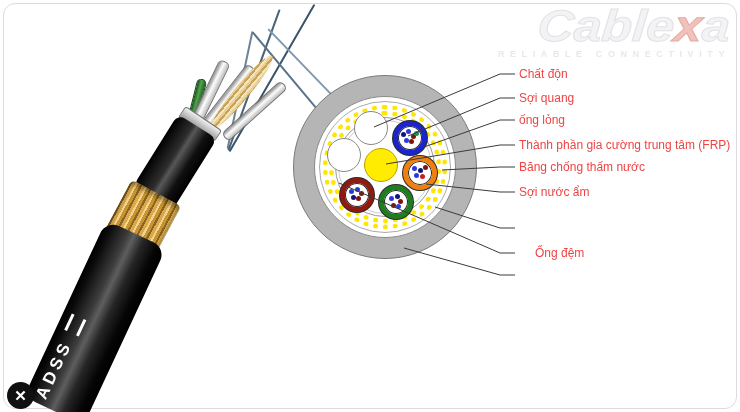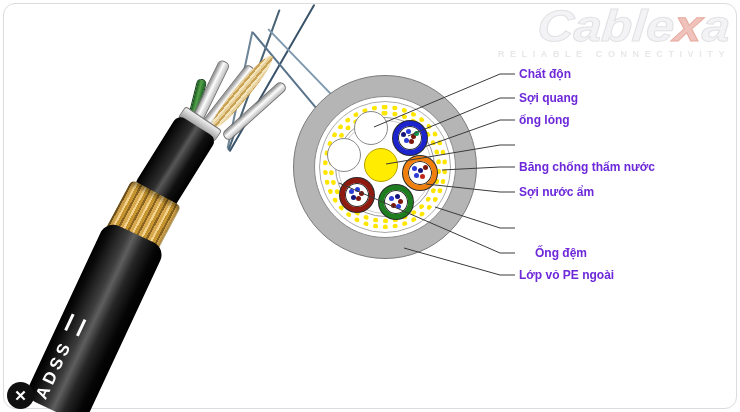--- a/index.html
+++ b/index.html
@@ -42,21 +42,21 @@
   .frp{left:364px;top:148px;width:34px;height:34px;background:var(--frp-yellow);border:1px solid #b9a000;}
   .filler{width:34px;height:34px;background:#fff;border:1px solid #888;}
   .tube{width:34px;height:34px;background:#fff;border:5px solid #000;
         box-shadow:0 0 0 1px #2a2a2a, inset 0 0 0 1px #2a2a2a;}
   .tube .fd{position:absolute;width:5px;height:5px;border-radius:50%;}
   .f-blue{background:var(--fiber-blue);} .f-navy{background:var(--fiber-navy);}
   .f-dred{background:var(--fiber-darkred);} .f-green{background:var(--fiber-green);}
   .f-red{background:var(--fiber-red);}
 
   
-  .lbl{position:absolute;left:519px;font-size:12px;color:#6d28d9;white-space:nowrap;line-height:16px;font-weight:bold;}
+  .lbl{position:absolute;left:519px;font-size:12px;color:#ef4444;white-space:nowrap;line-height:16px;}
   .leaders{position:absolute;left:0;top:0;pointer-events:none;}
 
   
   .logo{position:absolute;top:4px;right:10px;text-align:right;}
   .logo-word{font-style:italic;font-weight:900;font-size:44px;line-height:44px;letter-spacing:0px;
     color:#f3f3f5;-webkit-text-stroke:1px #e2e2e6;transform:scaleX(1.14) skewX(-4deg);transform-origin:right center;}
   .logo-x{color:var(--logo-accent);-webkit-text-stroke:1px #e8aba1;}
   .logo-tag{font-size:9px;font-weight:bold;letter-spacing:5.6px;color:#e8e8ea;margin-top:1px;}
   .wm{position:absolute;left:7px;bottom:3px;display:flex;align-items:center;gap:8px;}
   .wm-icon{width:27px;height:27px;border-radius:50%;background:#101010;color:#fff;display:flex;
@@ -146,24 +146,24 @@
       <polyline points="426,184 500,192 515,192"></polyline>
       <polyline points="435,207 500,228 515,228"></polyline>
       <polyline points="339,183 500,253 515,253"></polyline>
       <polyline points="404,248 500,275 515,275"></polyline>
     </g>
   </svg>
 
   <div class="lbl" style="top:66px;">Chất độn</div>
   <div class="lbl" style="top:90px;">Sợi quang</div>
   <div class="lbl" style="top:112px;">ống lỏng</div>
+  <div class="lbl" style="top:137px;">Thành phần gia cường trung tâm (FRP)</div>
   <div class="lbl" style="top:159px;">Băng chống thấm nước</div>
   <div class="lbl" style="top:184px;">Sợi nước ẩm</div>
   <div class="lbl" style="top:245px;margin-left:16px;">Ống đệm</div>
-  <div class="lbl" style="top:267px;">Lớp vỏ PE  ngoài</div>
 
   <div class="logo">
     <div class="logo-word"><span>Cable</span><span class="logo-x">x</span><span>a</span></div>
     <div class="logo-tag">RELIABLE CONNECTIVITY</div>
   </div>
 
   <div class="wm">
     <div class="wm-icon">✕</div>
   </div>
 </div>

